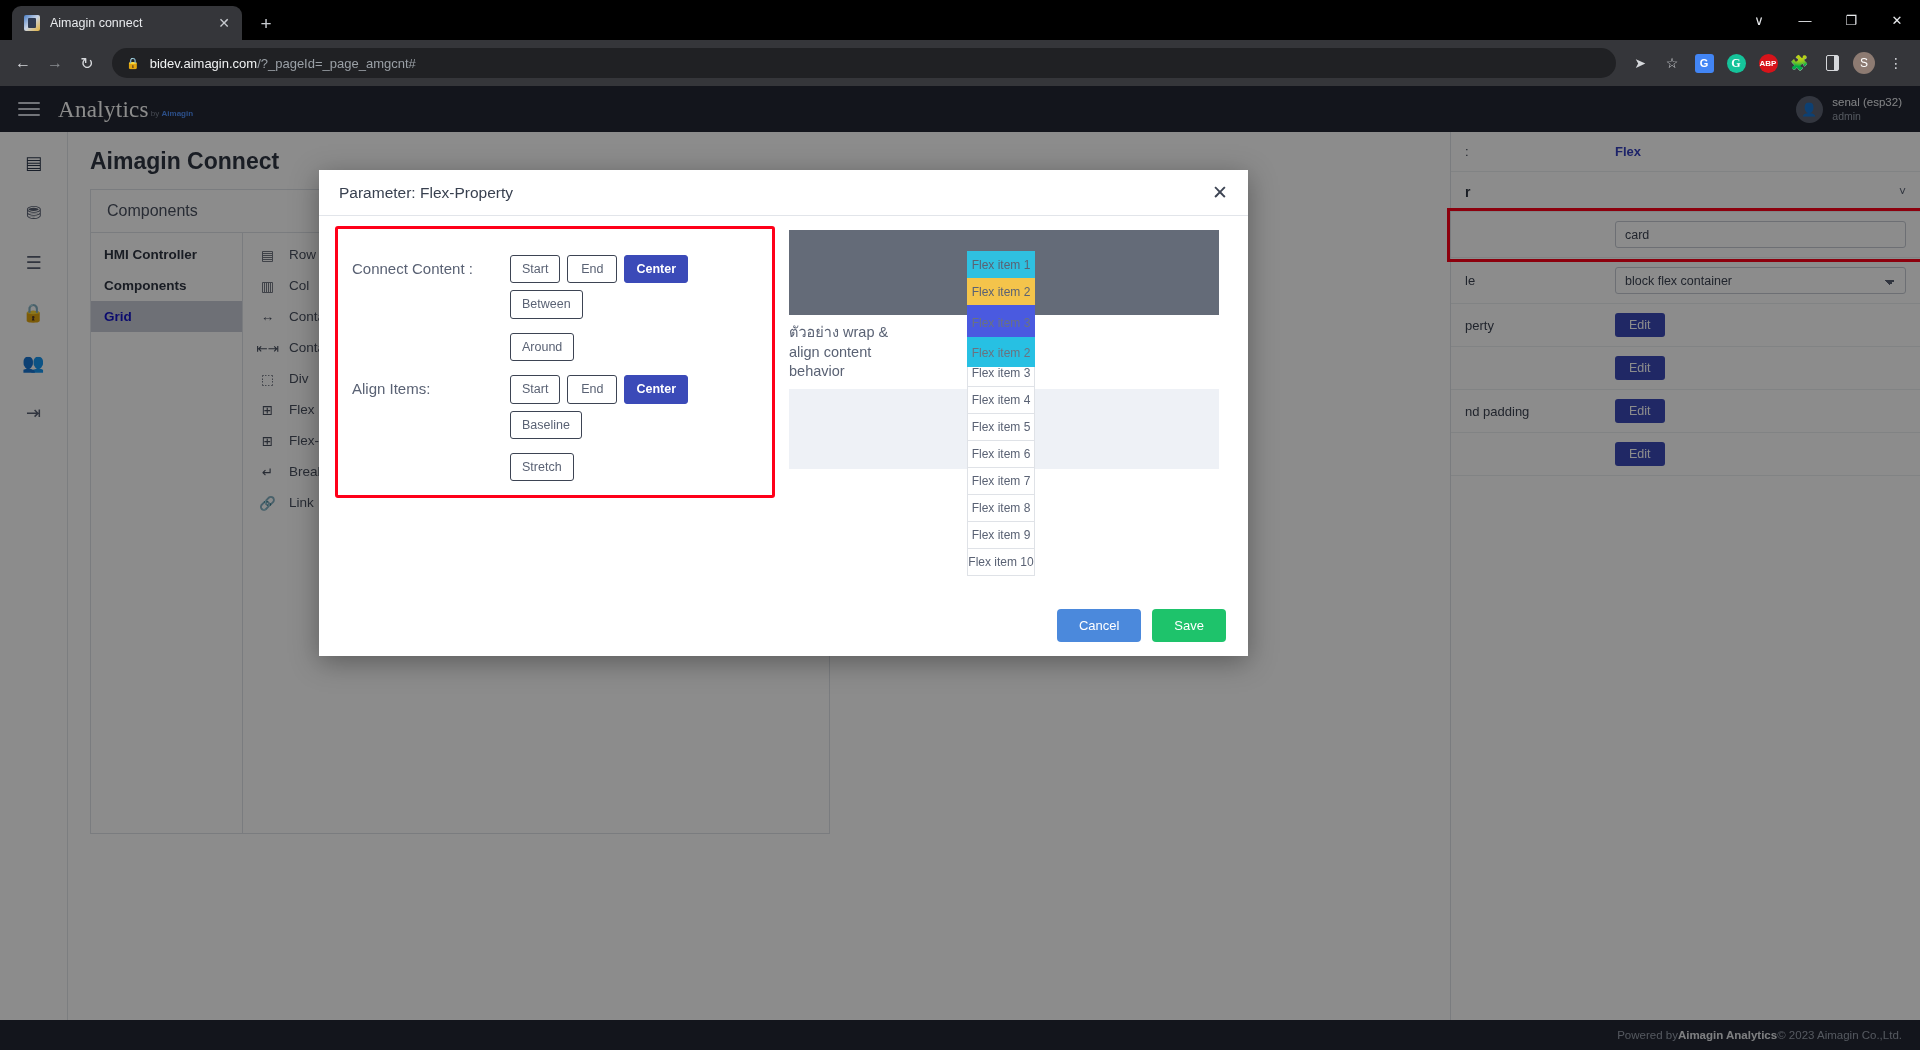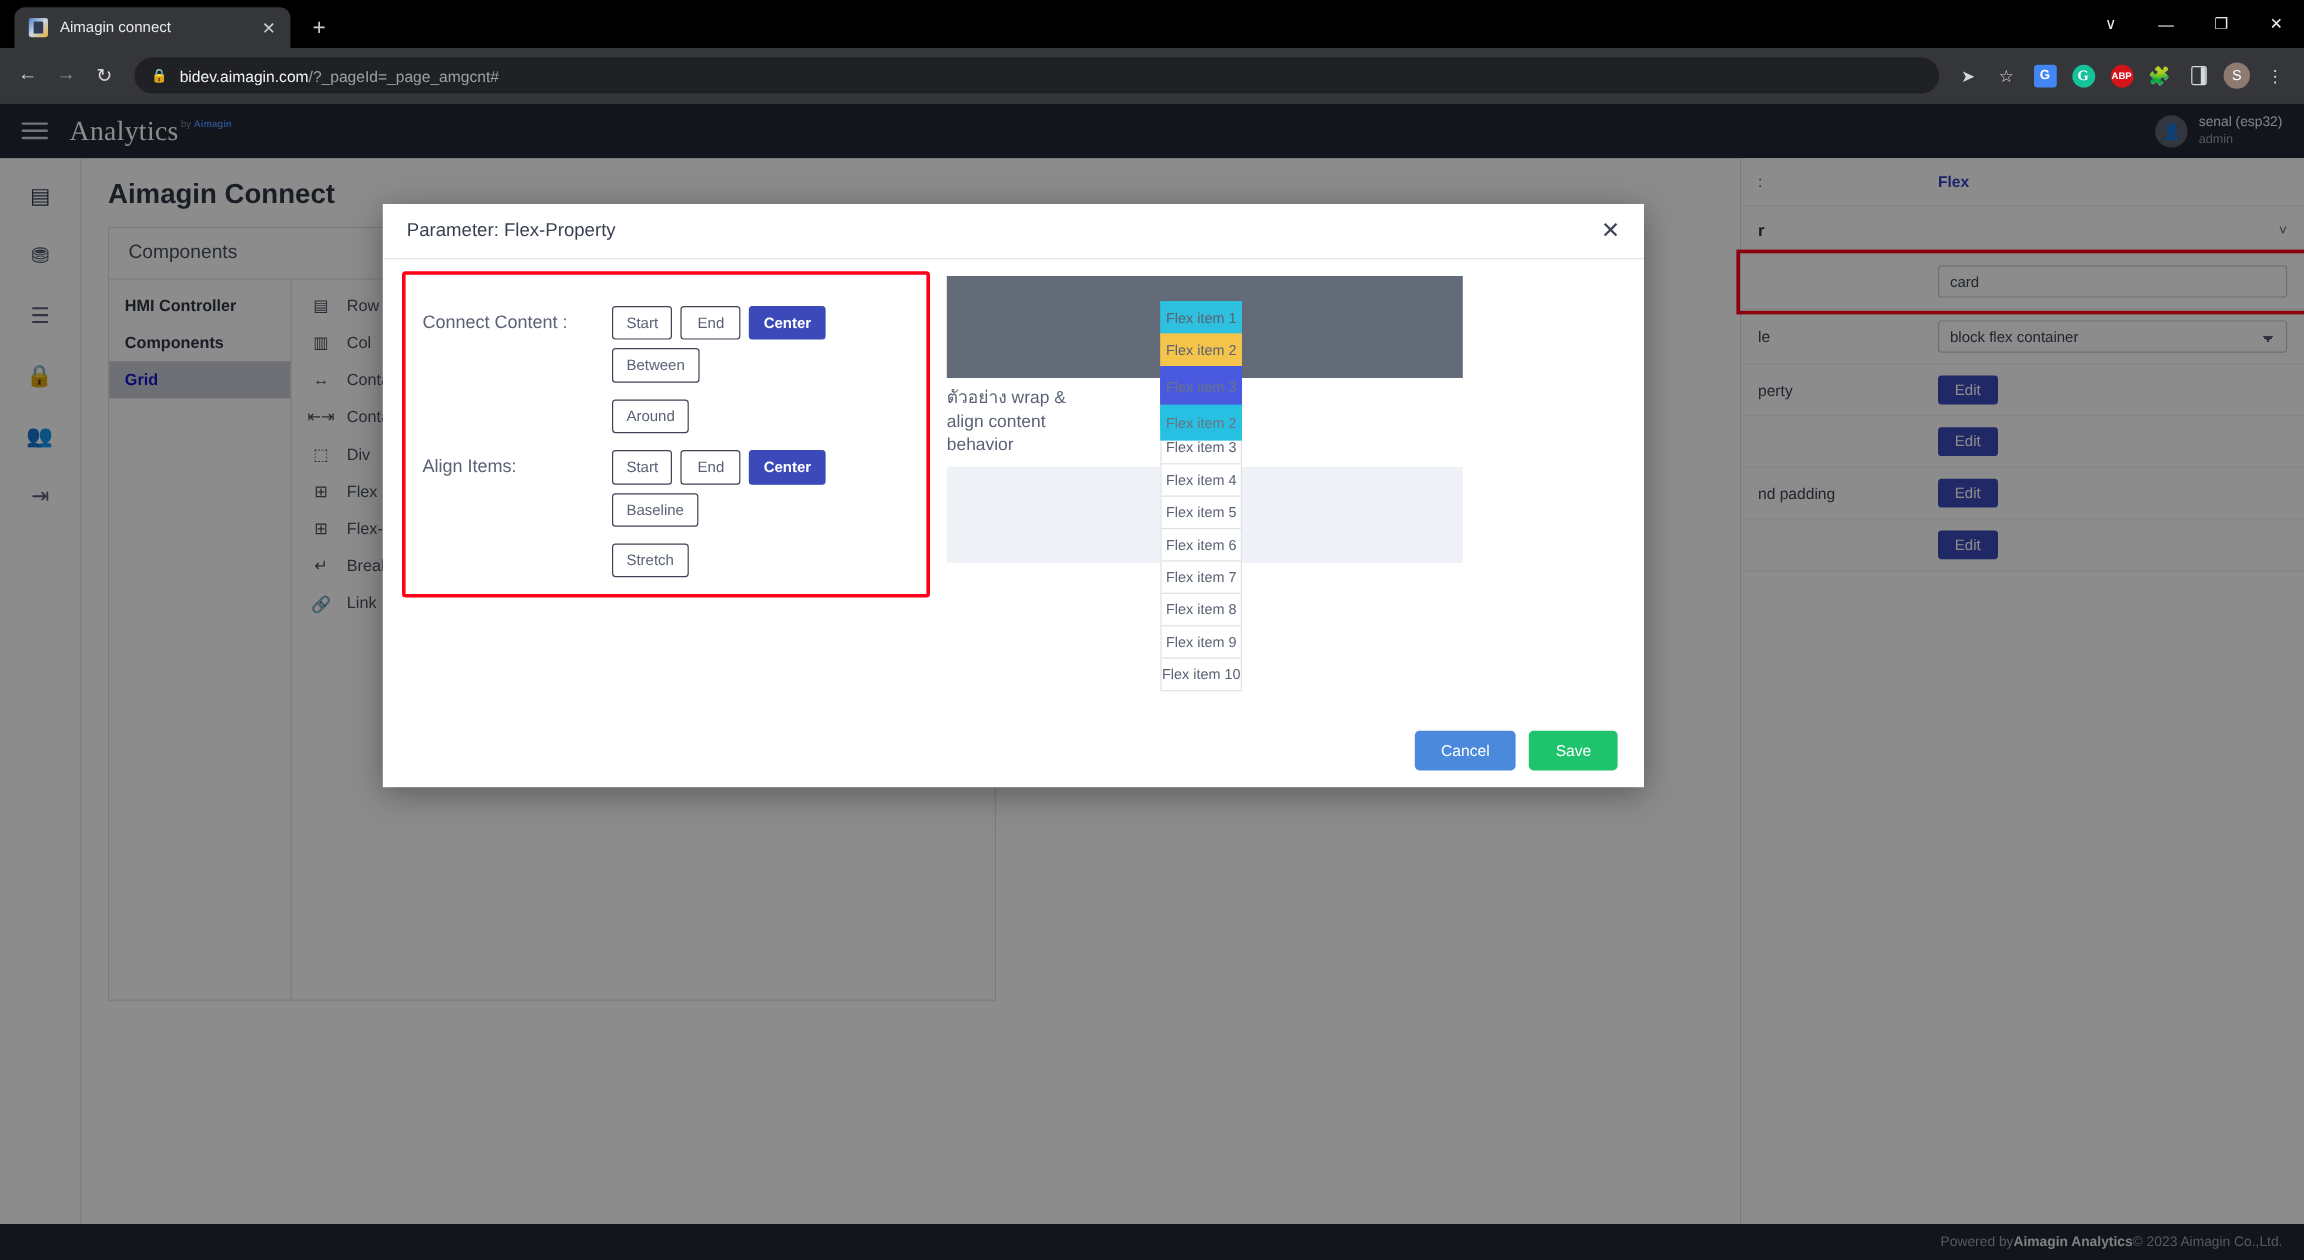--- a/index.html
+++ b/index.html
@@ -102,21 +102,21 @@
   .page { position: relative; height: 964px; background: #fff; }
 
   .app-header {
     height: 46px; background: #232733;
     display: flex; align-items: center; padding: 0 18px; gap: 18px;
   }
   .hamburger { width: 22px; display:flex; flex-direction:column; gap:4px; }
   .hamburger i { display:block; height:2px; background:#cfd3dc; border-radius:1px; }
   .brand { display: flex; flex-direction: row; line-height: 1; }
   .brand-name { color: #ffffff; font-size: 23px; letter-spacing: .3px; font-family:"Liberation Serif", serif; }
-  .brand-sub { color: #7f8696; font-size: 8px; margin-top: 2px; margin-left:2px; }
+  .brand-sub { color: #7f8696; font-size: 8px; margin-top: 12px; margin-left:2px; }
   .brand-sub b { color:#4f8ef7; }
   .app-header-right {
     margin-left: auto; display: flex; align-items: center; gap: 9px;
   }
   .hdr-avatar {
     width: 27px; height: 27px; border-radius: 50%; background: #5d6373;
     display:flex;align-items:center;justify-content:center;color:#dfe2e8;font-size:13px;
   }
   .hdr-user { line-height: 1.25; }
   .hdr-user .nm { color:#eceef2; font-size: 11.5px; }
@@ -200,21 +200,21 @@
     height: 30px; background: #232733; display: flex; align-items: center;
     justify-content: flex-end; padding-right: 18px; color: #9aa1ae; font-size: 11.5px;
   }
   .footer b { color: #e6e8ec; }
 
   
   .overlay {
     position: absolute; inset: 0; background: rgba(0,0,0,.45);
   }
   .modal {
-    position: absolute; left: 319px; top: 84px; width: 1051px; height: 486px;
+    position: absolute; left: 319px; top: 84px; width: 929px; height: 486px;
     background: #fff; box-shadow: 0 6px 26px rgba(0,0,0,.35);
     display: flex; flex-direction: column;
   }
   .modal-hdr {
     height: 46px; display: flex; align-items: center; padding: 0 20px;
     border-bottom: 1px solid #e2e5ea;
   }
   .modal-title { font-size: 15.5px; color: #394150; }
   .modal-close { margin-left: auto; font-size: 19px; color: #3d4453; line-height:1; }
   .modal-body { flex: 1; display: flex; padding: 10px 16px 0 16px; gap: 14px; position: relative; overflow: hidden;}

